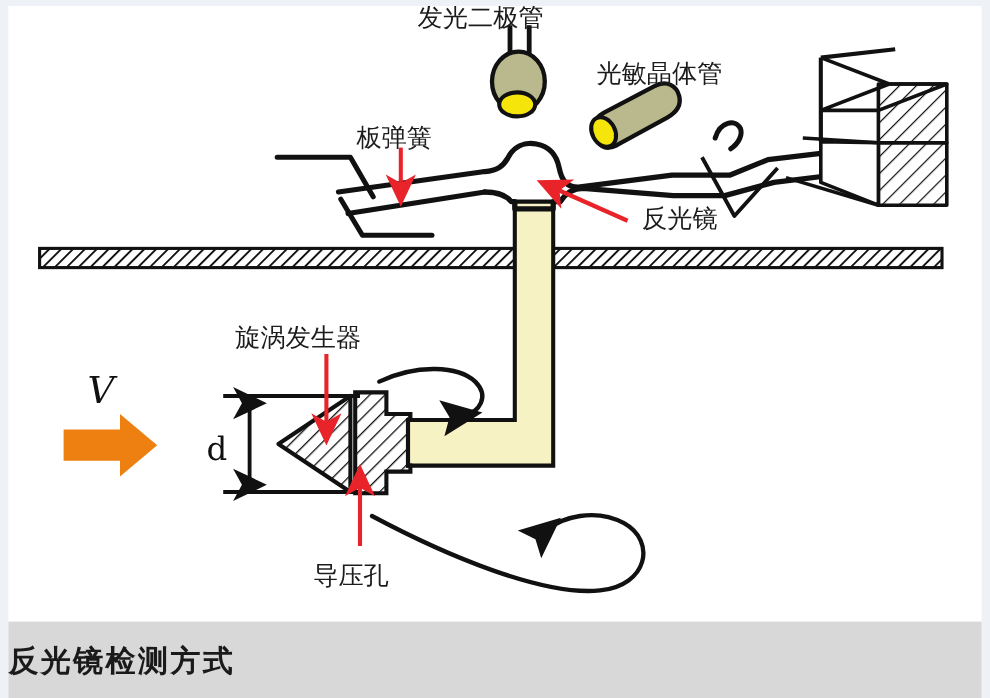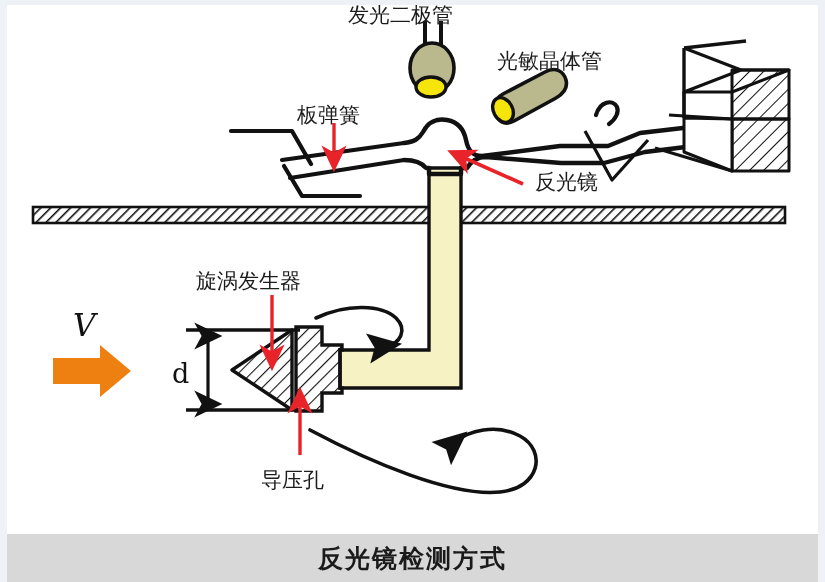--- a/index.html
+++ b/index.html
@@ -38,25 +38,24 @@
   svg.diagram {
     display: block;
     width: 825px;
     height: 582px;
   }
   .caption-bar {
     position: absolute;
     left: 7px;
     right: 7px;
     bottom: 0;
-    height: 48px;
+    height: 64px;
     background: #d8d8d8;
     display: flex;
     align-items: center;
-    justify-content: center;
   }
   .caption-text {
     font-size: 25px;
     font-weight: 700;
     color: #1a1a1a;
     letter-spacing: 2px;
     font-family: "DejaVu Sans", "Liberation Sans", sans-serif;
   }
   .lbl {
     font-size: 21px;

